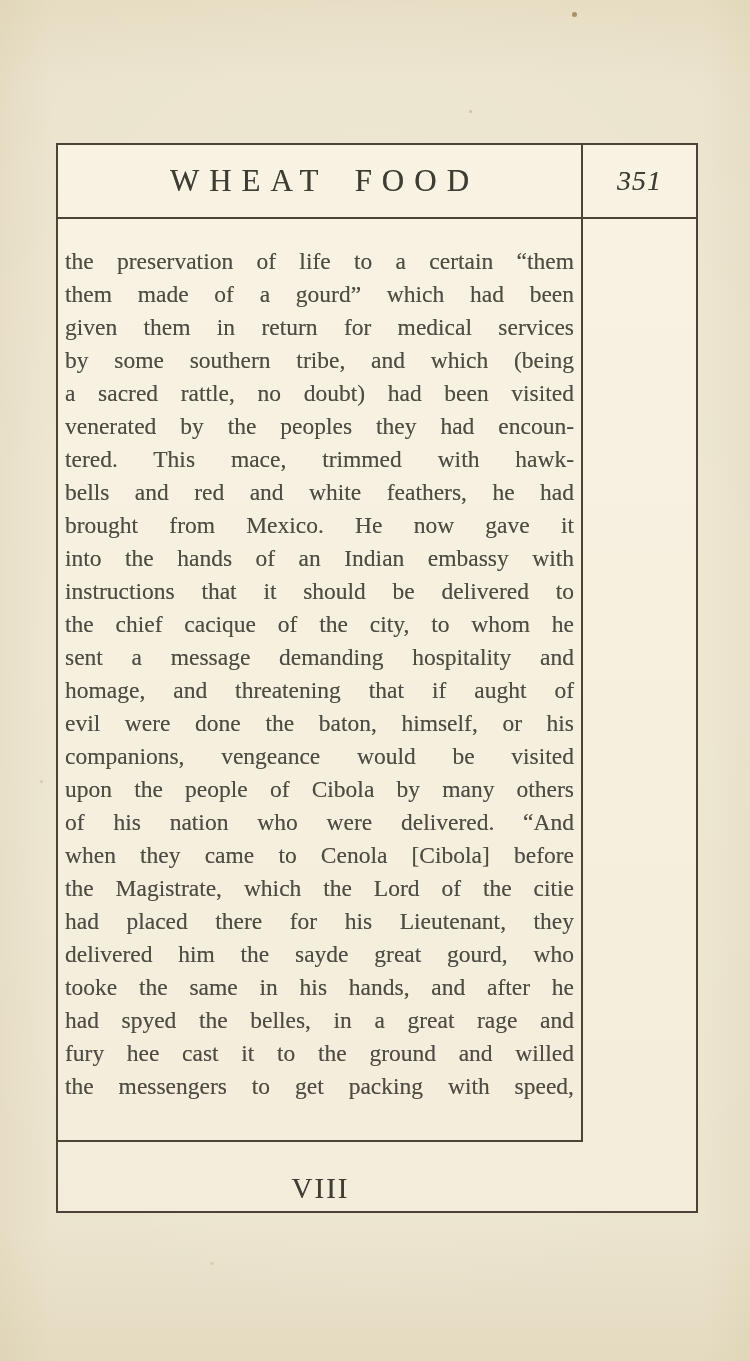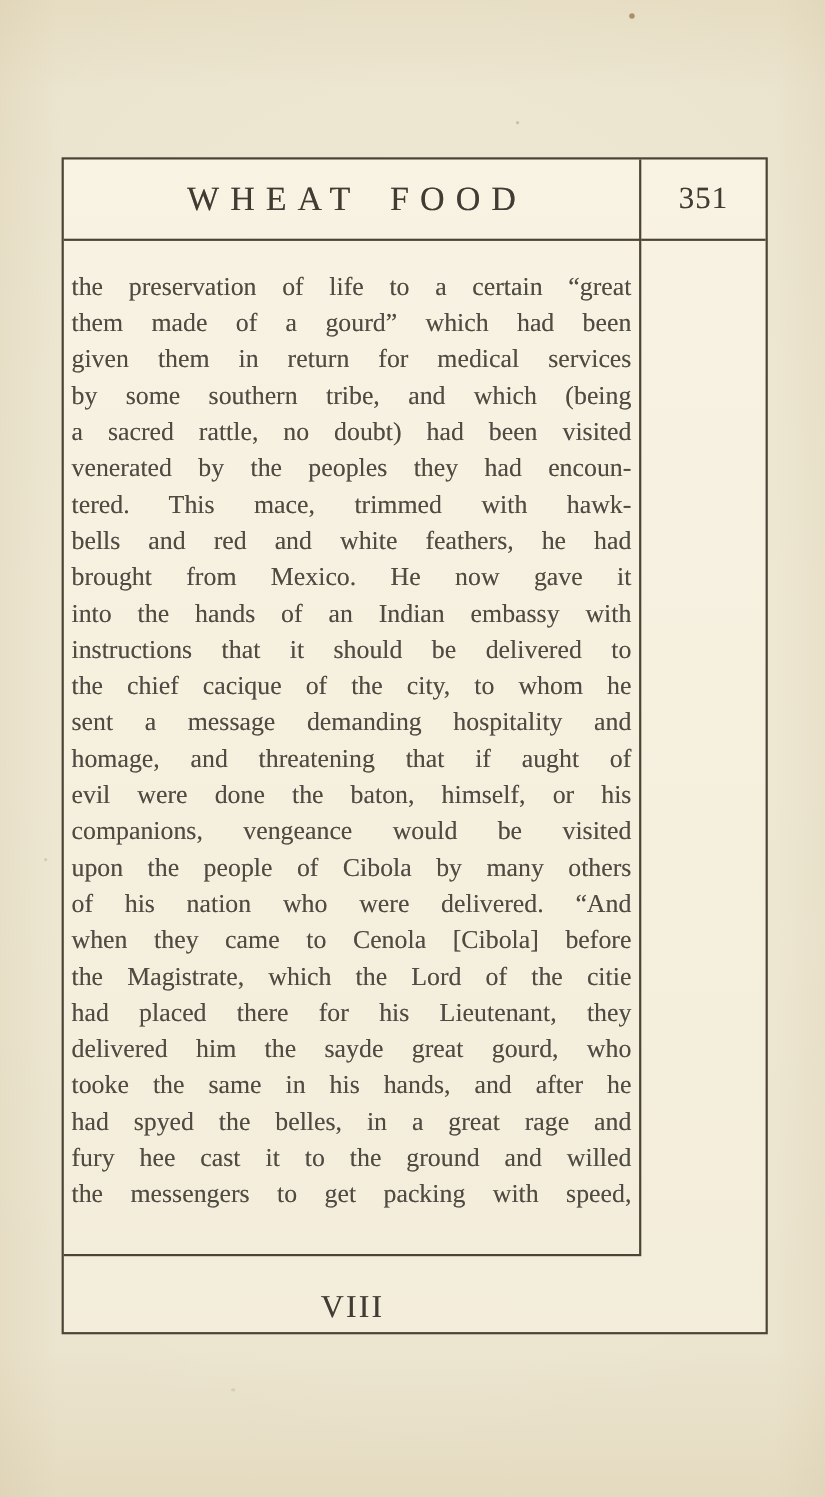--- a/index.html
+++ b/index.html
@@ -48,20 +48,21 @@
     word-spacing: 9px;
     color: var(--ink_head);
     padding-left: 10px;     
     text-shadow: 0 0 0.5px rgba(64,60,51,0.55);
   }
   .page-number {
     font-size: 28px;
     letter-spacing: 1px;
     color: var(--ink_head);
     text-shadow: 0 0 0.5px rgba(64,60,51,0.55);
+    font-style: italic;
   }
   .text-column {
     padding: 26px 7px 0 7px;
     font-size: 23.5px;
     line-height: 33px;
     color: var(--ink_body);
     text-shadow: 0 0 0.6px rgba(79,75,66,0.5);
     align-items: stretch;
     display: block;
   }
@@ -110,21 +111,21 @@
   <div class="frame">
 
     <div class="cell div-r rule-b">
       <span class="running-head">WHEAT FOOD</span>
     </div>
     <div class="cell rule-b">
       <span class="page-number">351</span>
     </div>
 
     <div class="text-column div-r">
-      <div class="line">the preservation of life to a certain “great</div>
+      <div class="line">the preservation of life to a certain “them</div>
       <div class="line">them made of a gourd” which had been</div>
       <div class="line">given them in return for medical services</div>
       <div class="line">by some southern tribe, and which (being</div>
       <div class="line">a sacred rattle, no doubt) had been visited</div>
       <div class="line">venerated by the peoples they had encoun-</div>
       <div class="line">tered. This mace, trimmed with hawk-</div>
       <div class="line">bells and red and white feathers, he had</div>
       <div class="line">brought from Mexico. He now gave it</div>
       <div class="line">into the hands of an Indian embassy with</div>
       <div class="line">instructions that it should be delivered to</div>

